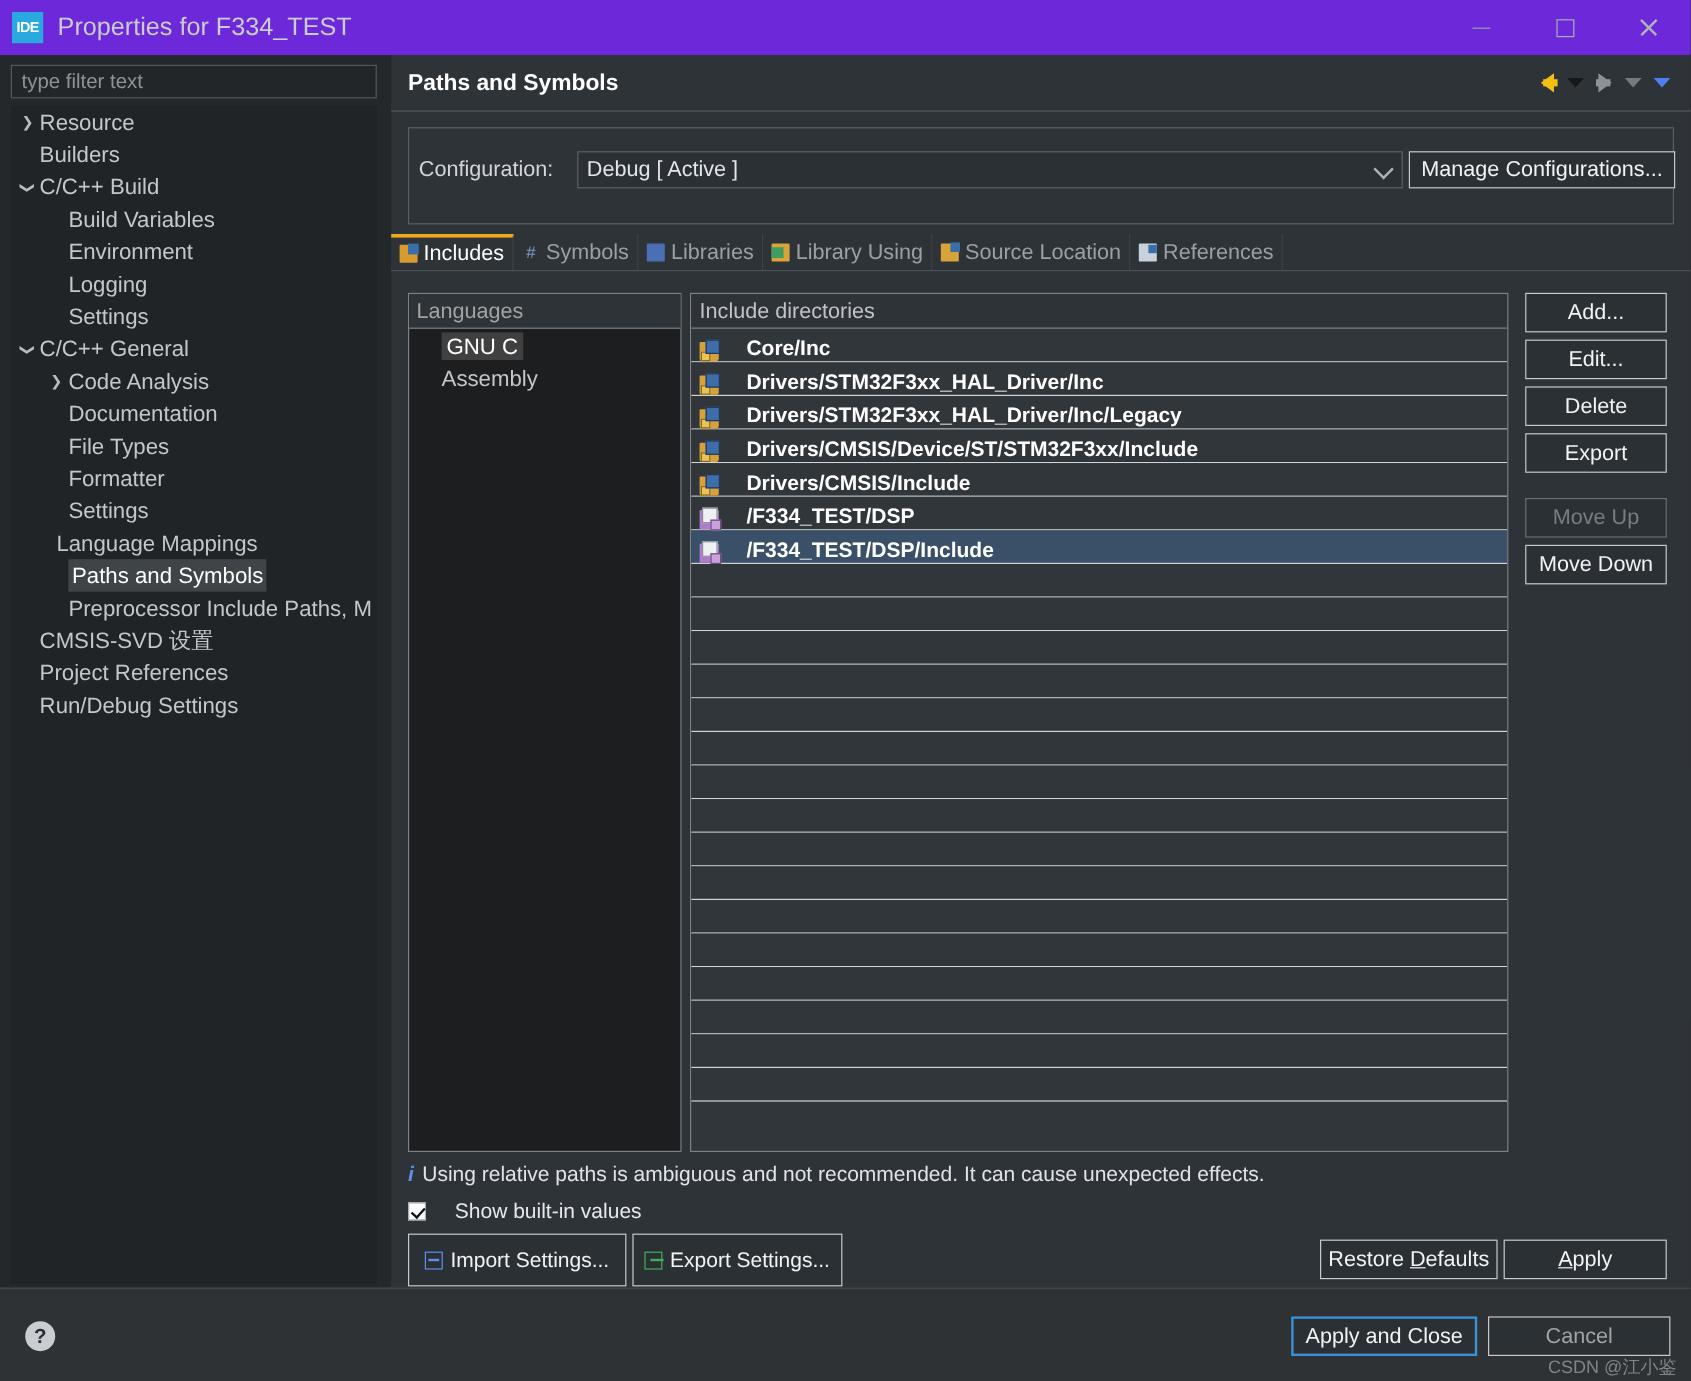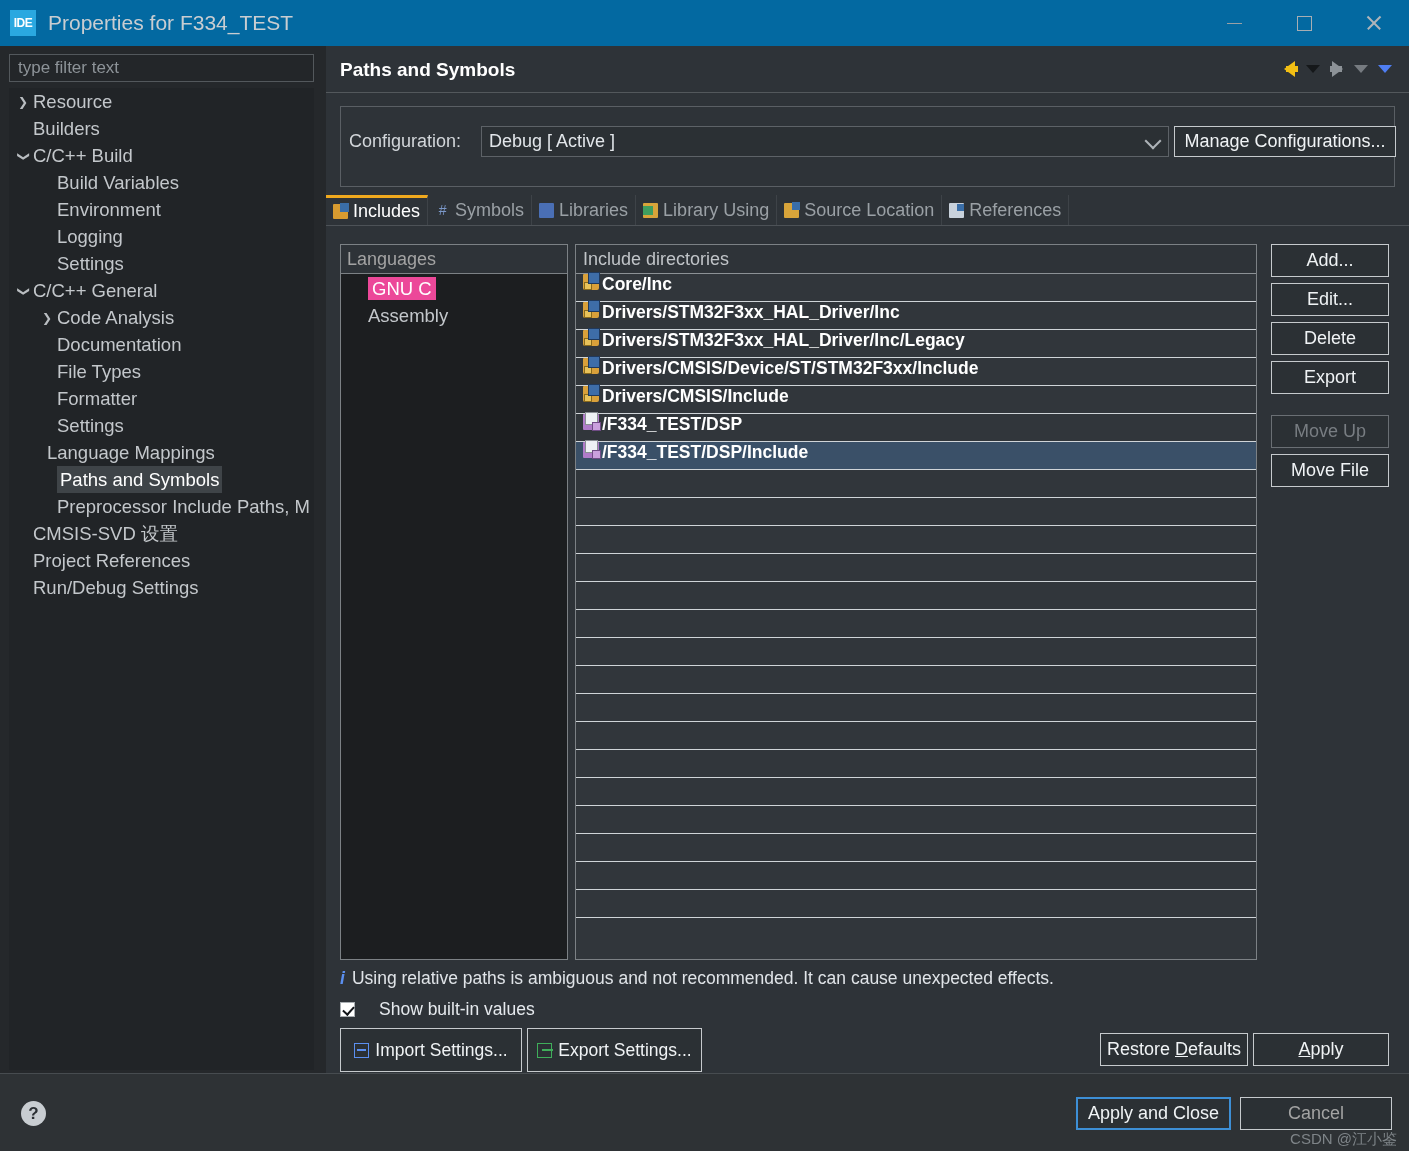--- a/index.html
+++ b/index.html
@@ -12,21 +12,21 @@
   }
   #root {
     position: relative;
     width: 1409px; height: 1151px;
     background: #2b2f33;
   }
 
   
   #titlebar {
     position: absolute; left: 0; top: 0; width: 1409px; height: 46px;
-    background: #0369a1;
+    background: #6d28d9;
     display: flex; align-items: center;
   }
   #title-icon {
     width: 26px; height: 26px; margin-left: 10px;
     background: #2aa8e0; color: #ffffff;
     font-size: 12px; font-weight: bold; line-height: 26px; text-align: center;
     letter-spacing: -0.5px;
     font-family: "Liberation Sans", sans-serif;
   }
   #title-text {
@@ -180,39 +180,39 @@
   #lang-header {
     position: absolute; left: 0; top: 0; width: 226px; height: 29px;
     background: #2e3338; border-bottom: 1px solid #7c8185;
     color: #a3a3a3; font-size: 18px; line-height: 29px; padding-left: 6px;
   }
   .langitem {
     position: relative; margin-left: 27px; height: 27px; line-height: 27px;
     font-size: 18.5px; color: #c3c7cb; white-space: nowrap; cursor: default;
   }
   .langitem span.sel {
-    background: #ec4899; color: #ffffff; padding: 1px 4px; margin-top: 42px;
+    background: #404040; color: #ffffff; padding: 1px 4px; margin-top: 42px;
   }
 
   
   #listpanel {
     position: absolute; left: 249px; top: 198px; width: 682px; height: 716px;
     border: 1px solid #7c8185; background: #31363b;
     overflow: hidden;
   }
   #list-header {
     height: 29px; background: #2e3338; border-bottom: 1px solid #8c9195;
     color: #c0c4c8; font-size: 18px; line-height: 29px; padding-left: 7px;
   }
   .lrow {
     height: 28px; border-bottom: 1px solid #cfd4d8;
     background: #31363b;
-    display: flex; align-items: flex-start; padding-left: 7px;
+    display: flex; align-items: flex-end; padding-left: 7px;
     color: #ffffff; font-size: 17.5px; font-weight: bold;
-    white-space: nowrap; cursor: default;
+    white-space: nowrap; cursor: default; gap: 20px;
   }
   .lrow.selected { background: #3a5068; }
   .lrow .licon { width: 16px; height: 16px; margin-right: 3px; position: relative; flex: 0 0 auto; }
   .ficon { background: #d9a03a; border-radius: 1px 1px 2px 2px; }
   .ficon:before {
     content:""; position:absolute; left:1px; top:8px; width:6px; height:6px;
     background:#e8c25a; border:1px solid #8a6a1c;
   }
   .ficon:after {
     content:""; position:absolute; right:-1px; top:-2px; width:10px; height:10px;
@@ -474,21 +474,21 @@
           <div class="lrow empty">&nbsp;</div>
           <div class="lrow empty">&nbsp;</div>
         </div>
     </div>
 
     <div id="btn-add" class="sbtn">Add...</div>
     <div id="btn-edit" class="sbtn">Edit...</div>
     <div id="btn-delete" class="sbtn">Delete</div>
     <div id="btn-export" class="sbtn">Export</div>
     <div id="btn-moveup" class="sbtn disabled">Move Up</div>
-    <div id="btn-movedown" class="sbtn">Move File</div>
+    <div id="btn-movedown" class="sbtn">Move Down</div>
 
     <div id="note">
       <span class="info-i">i</span><span>Using relative paths is ambiguous and not recommended. It can cause unexpected effects.</span>
     </div>
 
     <div id="showbuiltin">
       <div id="cbox"></div>
       <span>Show built-in values</span>
     </div>
 

